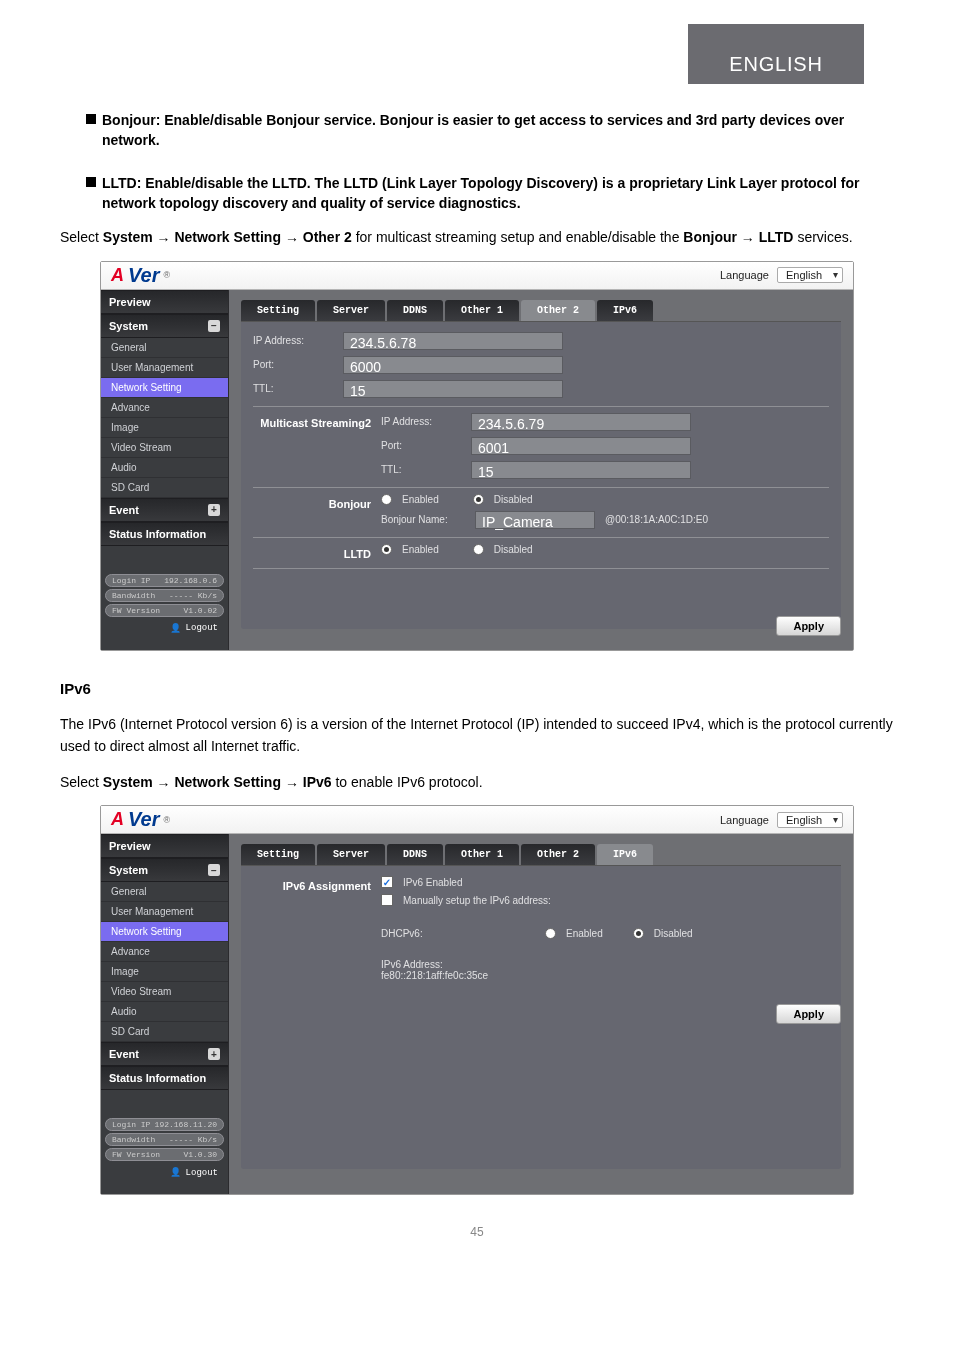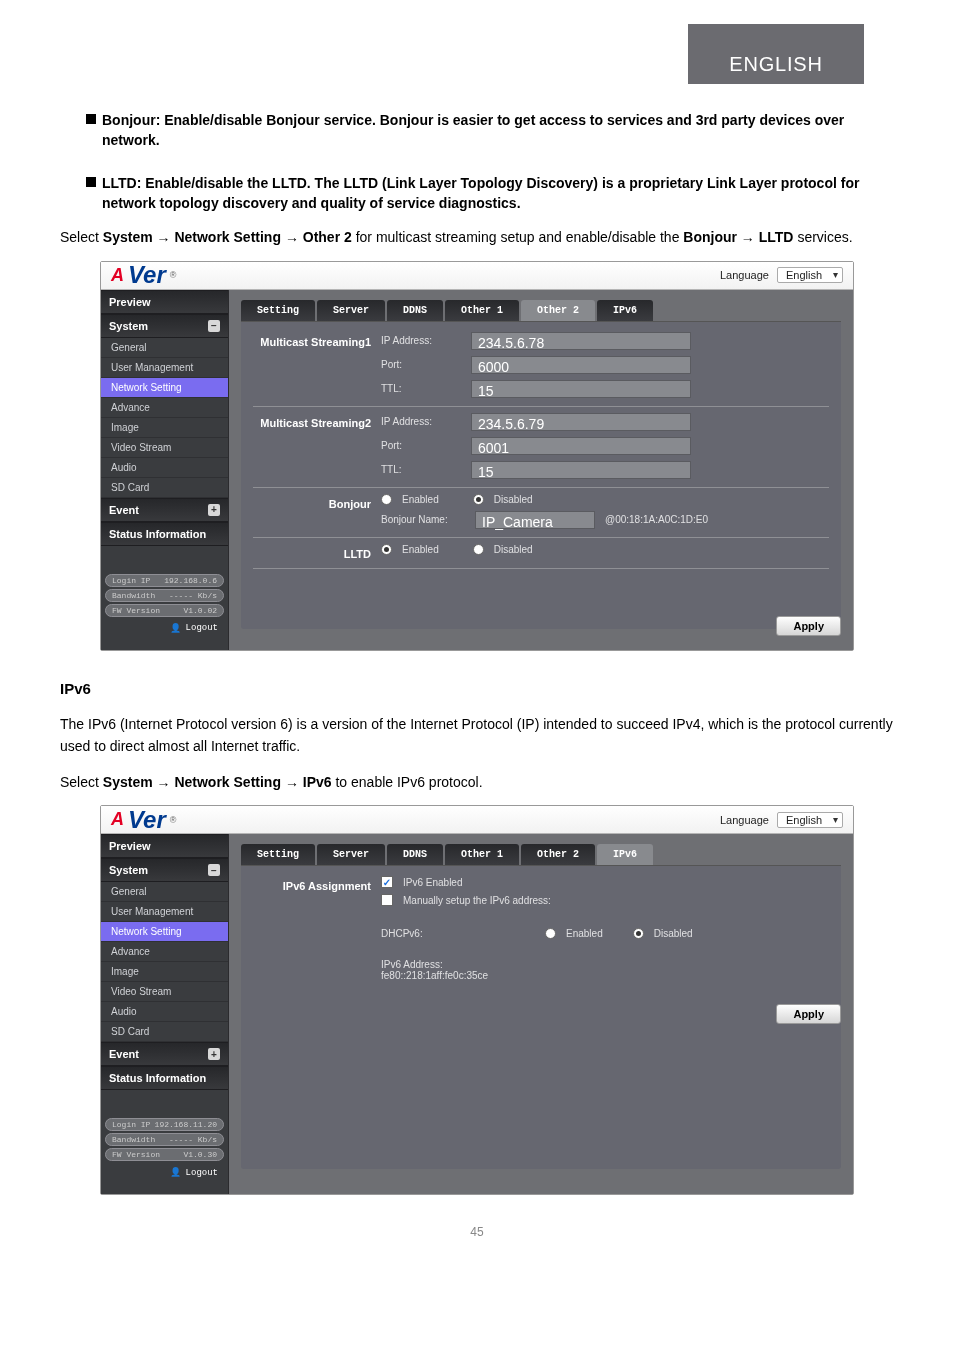--- a/index.html
+++ b/index.html
@@ -69,21 +69,21 @@
     background: linear-gradient(#fff, #f2f2f2);
     border-bottom: 1px solid #b5b5b5;
     display: flex;
     justify-content: space-between;
     align-items: center;
     padding: 4px 10px;
     height: 28px;
   }
   .ss-logo { display: flex; align-items: center; gap: 4px; }
   .ss-logo .a { color: #e30024; font-weight: bold; font-style: italic; font-size: 18px; }
-  .ss-logo .ver { color: #003a8f; font-weight: bold; font-style: italic; font-size: 24px; }
+  .ss-logo .ver { color: #003a8f; font-weight: bold; font-style: italic; font-size: 20px; }
   .ss-logo .reg { color: #666; font-size: 9px; vertical-align: super; }
   .lang-ctrl { display: flex; align-items: center; gap: 8px; font-size: 11px; color: #222; }
   .lang-ctrl .sel {
     border: 1px solid #aaa;
     border-radius: 2px;
     background: #fff;
     padding: 1px 20px 1px 8px;
     font-size: 11px;
     position: relative;
   }
@@ -314,21 +314,20 @@
         <div class="tabs">
           <div class="tab">Setting</div>
           <div class="tab">Server</div>
           <div class="tab">DDNS</div>
           <div class="tab">Other 1</div>
           <div class="tab active">Other 2</div>
           <div class="tab">IPv6</div>
         </div>
         <div class="panel">
           <div class="section">
-            <div class="sec-label">Multicast Streaming1</div>
             <div class="sec-body">
               <div class="frow">
                   <span class="lab">IP Address:</span>
                   <span class="input">234.5.6.78</span>
                 </div>
               <div class="frow">
                   <span class="lab">Port:</span>
                   <span class="input">6000</span>
                 </div>
               <div class="frow">

